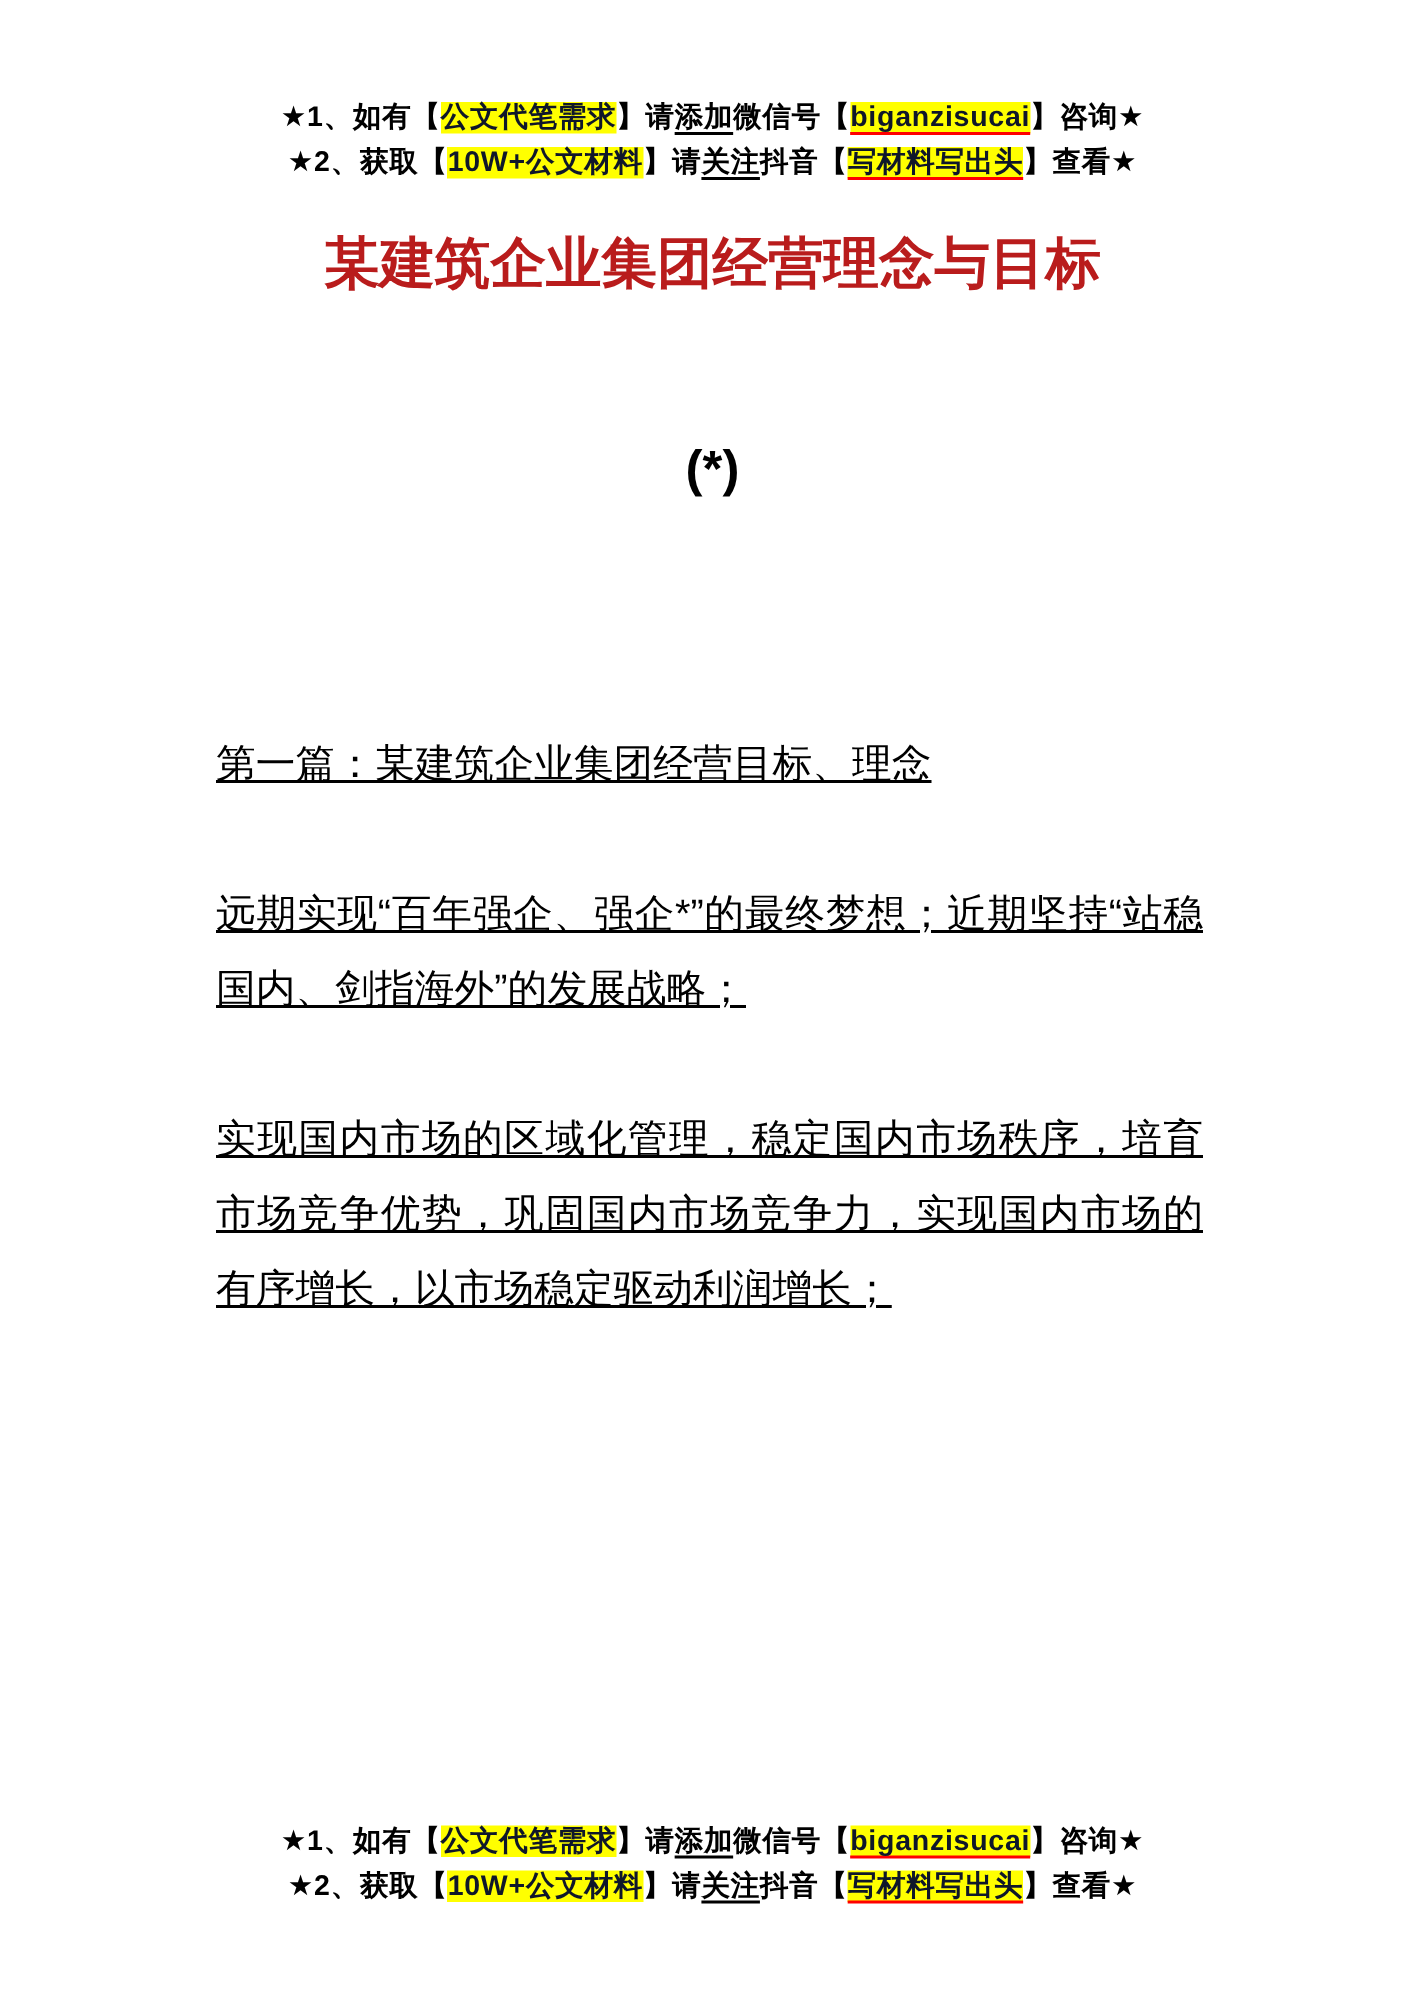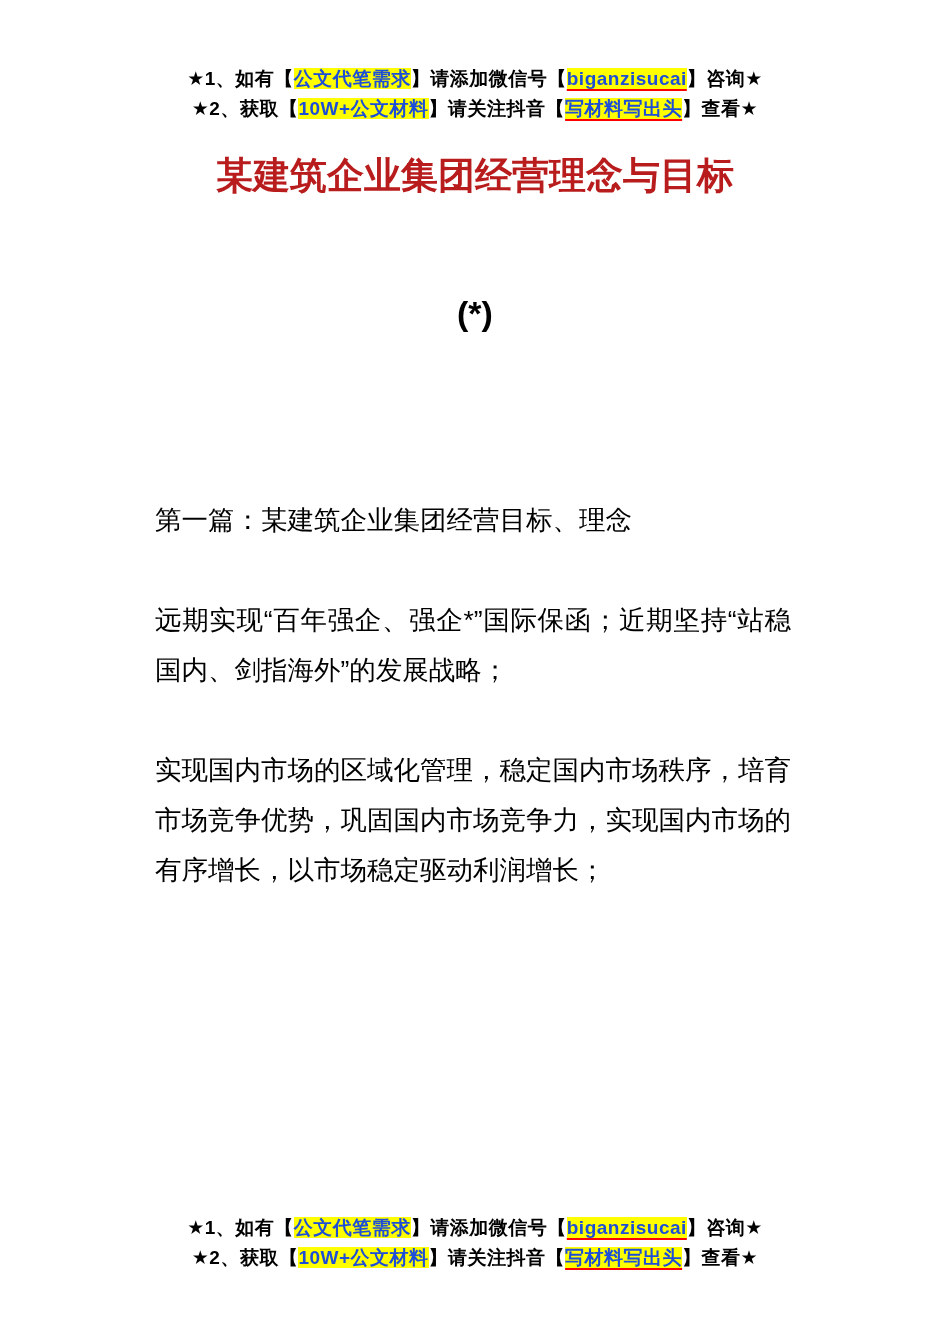--- a/index.html
+++ b/index.html
@@ -19,23 +19,24 @@
     text-align:center;
     font-size:19px; font-weight:bold;
     line-height:30px;
     color:#000000;
     letter-spacing:0.5px;
   }
   .banner-top { top:64px; }
   .banner-bottom { top:1213px; }
   .hl {
     background:#ffff00;
-    color:#1d4ed8;
+    color:#0f172a;
   }
   .ul-black {
+    text-decoration:underline;
     text-decoration-color:#000000;
     text-decoration-thickness:2px;
     text-underline-offset:4px;
   }
   .hl-ul {
     text-decoration:underline;
     text-decoration-color:#ff0000;
     text-decoration-thickness:2px;
     text-underline-offset:4px;
   }
@@ -62,41 +63,41 @@
 
   
   .doc-body {
     position:absolute; top:480px; left:140px; width:666px;
     font-size:26.5px;
     line-height:50px;
     color:#000000;
     text-align:justify;
     text-justify:inter-character;
   }
-  .doc-body p { margin:15px; }
+  .doc-body p { margin:4px;text-decoration:underline; }
   .doc-body p.gap { margin-top:50px; }
   .doc-body p.cutoff { text-align-last:justify; }
 </style>
 </head>
 <body>
 
 <div class="page">
 
   <div class="banner banner-top">
     <div class="banner-line"><span>★1、如有【</span><span class="hl">公文代笔需求</span><span>】请</span><span class="ul-black">添加</span><span>微信号【</span><span class="hl hl-ul">biganzisucai</span><span>】咨询★</span></div>
     <div class="banner-line"><span>★2、获取【</span><span class="hl">10W+公文材料</span><span>】请</span><span class="ul-black">关注</span><span>抖音【</span><span class="hl hl-ul">写材料写出头</span><span>】查看★</span></div>
   </div>
 
   <h1 class="doc-title">某建筑企业集团经营理念与目标</h1>
 
   <div class="doc-subtitle">(*)</div>
 
   <div class="doc-body">
     <p>第一篇：某建筑企业集团经营目标、理念</p>
-    <p class="gap">远期实现“百年强企、强企*”国际保函；近期坚持“站稳国内、剑指海外”的发展战略；</p>
+    <p class="gap">远期实现“百年强企、强企*”的最终梦想；近期坚持“站稳国内、剑指海外”的发展战略；</p>
     <p class="gap">实现国内市场的区域化管理，稳定国内市场秩序，培育市场竞争优势，巩固国内市场竞争力，实现国内市场的有序增长，以市场稳定驱动利润增长；</p>
   </div>
 
   <div class="banner banner-bottom">
     <div class="banner-line"><span>★1、如有【</span><span class="hl">公文代笔需求</span><span>】请</span><span class="ul-black">添加</span><span>微信号【</span><span class="hl hl-ul">biganzisucai</span><span>】咨询★</span></div>
     <div class="banner-line"><span>★2、获取【</span><span class="hl">10W+公文材料</span><span>】请</span><span class="ul-black">关注</span><span>抖音【</span><span class="hl hl-ul">写材料写出头</span><span>】查看★</span></div>
   </div>
 
 </div>
 

